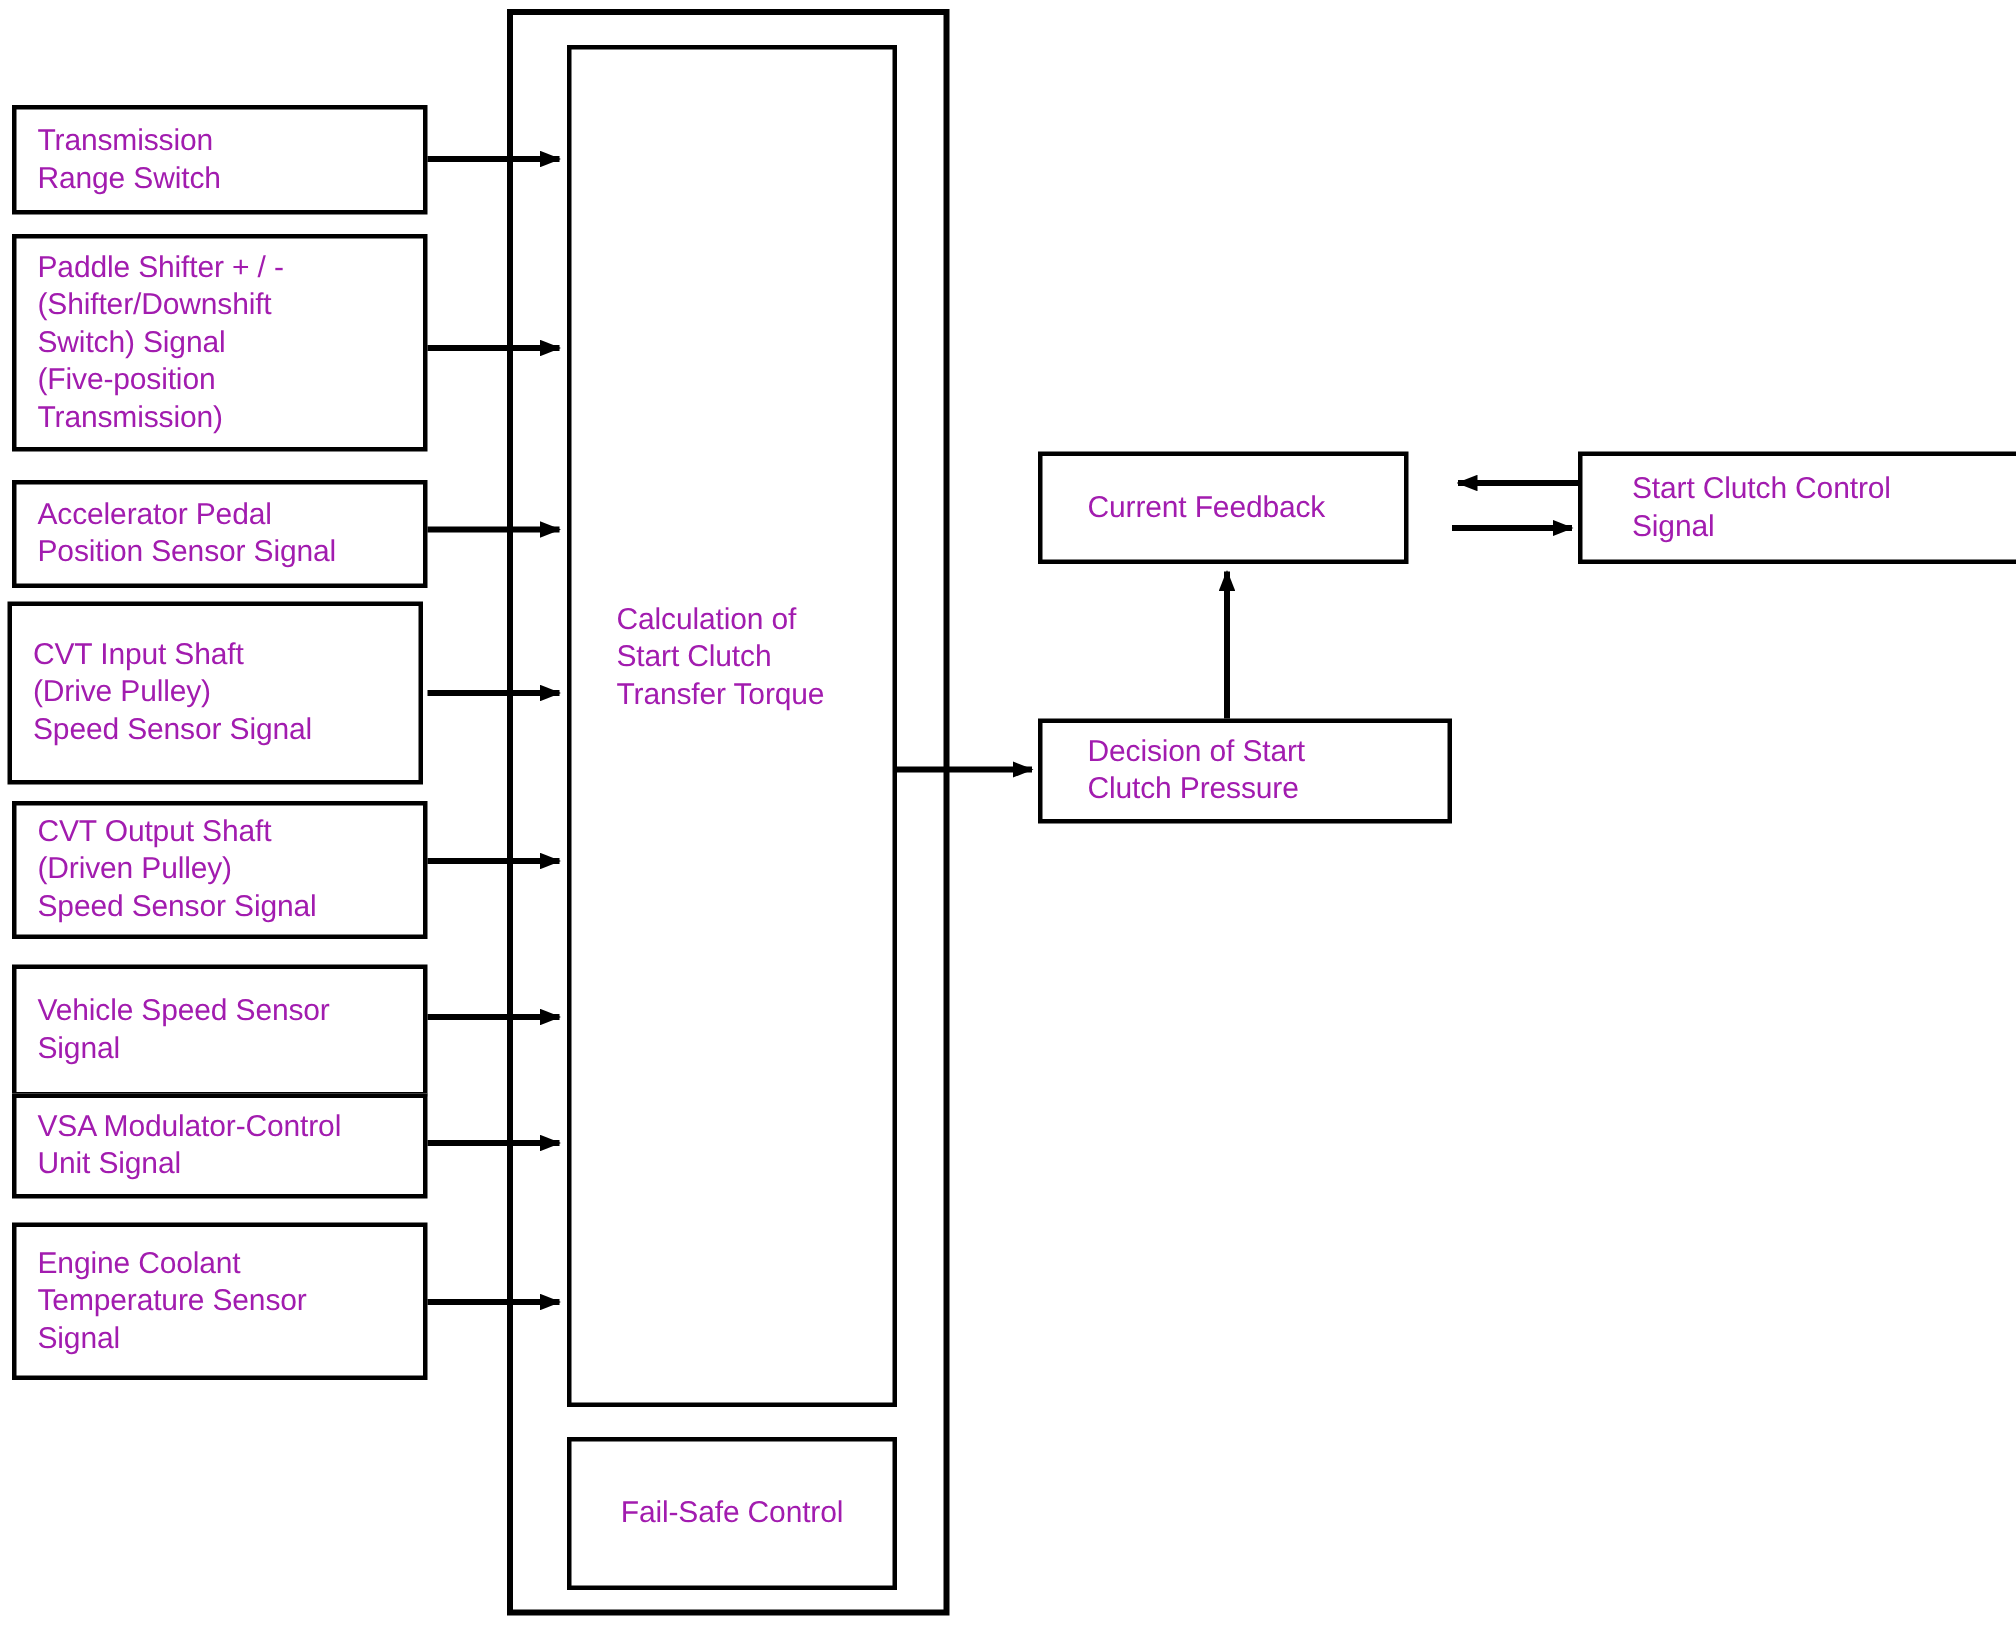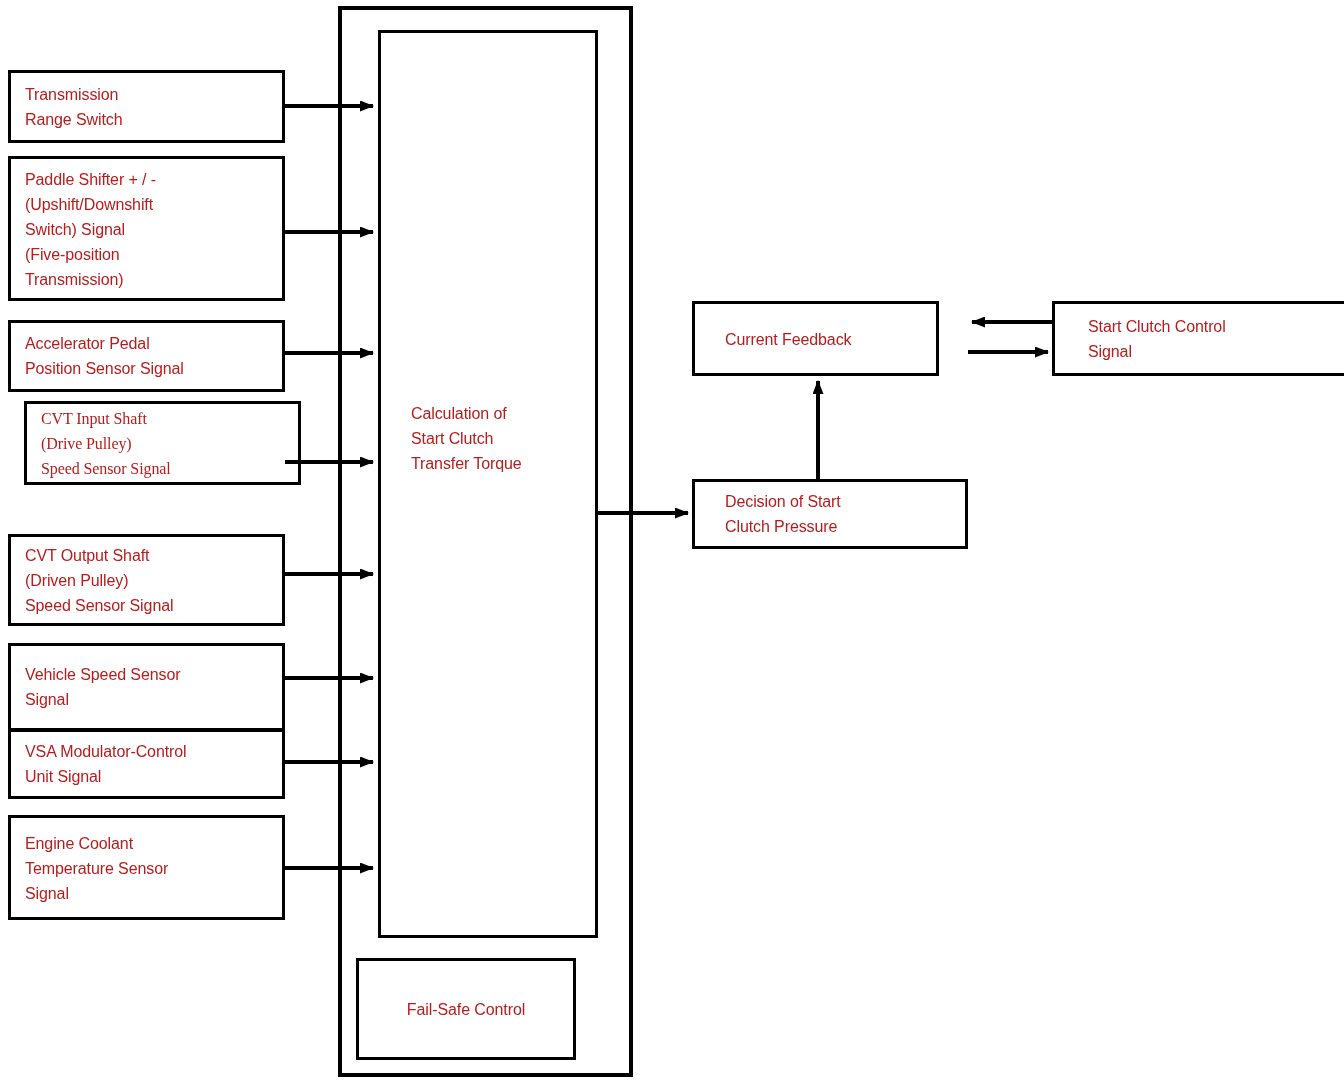--- a/index.html
+++ b/index.html
@@ -17,22 +17,22 @@
   }
   .box {
     position: absolute;
     box-sizing: border-box;
     border: 3px solid #000000;
     background: #ffffff;
   }
   .box-label {
     position: absolute;
     left: 14px;
-    color: #b91c1c;
-    font-size: 16px;
+    color: #a21caf;
+    font-size: 20px;
     line-height: 25px;
     white-space: pre-line;
     letter-spacing: -0.1px;
   }
   
   .box-label.vcenter {
     top: 50%;
     transform: translateY(-50%);
   }
   .box-label.hcenter {
@@ -60,32 +60,32 @@
 
 <div id="canvas">
 
   <div class="box" style="left:8px; top:70px; width:277px; height:73px;">
     <div class="box-label vcenter">Transmission
 Range Switch</div>
   </div>
 
   <div class="box" style="left:8px; top:156px; width:277px; height:145px;">
     <div class="box-label vcenter">Paddle Shifter  + / -
-(Upshift/Downshift
+(Shifter/Downshift
 Switch) Signal
 (Five-position
 Transmission)</div>
   </div>
 
   <div class="box" style="left:8px; top:320px; width:277px; height:72px;">
     <div class="box-label vcenter">Accelerator Pedal
 Position Sensor Signal</div>
   </div>
 
-  <div class="box" style="left:24px; top:401px; width:277px; height:84px;font-family:Liberation Serif, serif;">
+  <div class="box" style="left:5px; top:401px; width:277px; height:122px;">
     <div class="box-label vcenter">CVT Input Shaft
 (Drive Pulley)
 Speed Sensor Signal</div>
   </div>
 
   <div class="box" style="left:8px; top:534px; width:277px; height:92px;">
     <div class="box-label vcenter">CVT Output Shaft
 (Driven Pulley)
 Speed Sensor Signal</div>
   </div>
@@ -107,21 +107,21 @@
   </div>
 
   <div class="outer-unit" style="left:338px; top:6px; width:295px; height:1071px;"></div>
 
   <div class="box" style="left:378px; top:30px; width:220px; height:908px;">
     <div class="box-label" style="top:368px; left:30px;">Calculation of
 Start Clutch
 Transfer Torque</div>
   </div>
 
-  <div class="box" style="left:356px; top:958px; width:220px; height:102px;">
+  <div class="box" style="left:378px; top:958px; width:220px; height:102px;">
     <div class="box-label vcenter hcenter">Fail-Safe Control</div>
   </div>
 
   <div class="box" style="left:692px; top:301px; width:247px; height:75px;">
     <div class="box-label vcenter" style="left:30px;">Current Feedback</div>
   </div>
 
   <div class="box" style="left:1052px; top:301px; width:302px; height:75px;">
     <div class="box-label vcenter" style="left:33px;">Start Clutch Control
 Signal</div>

